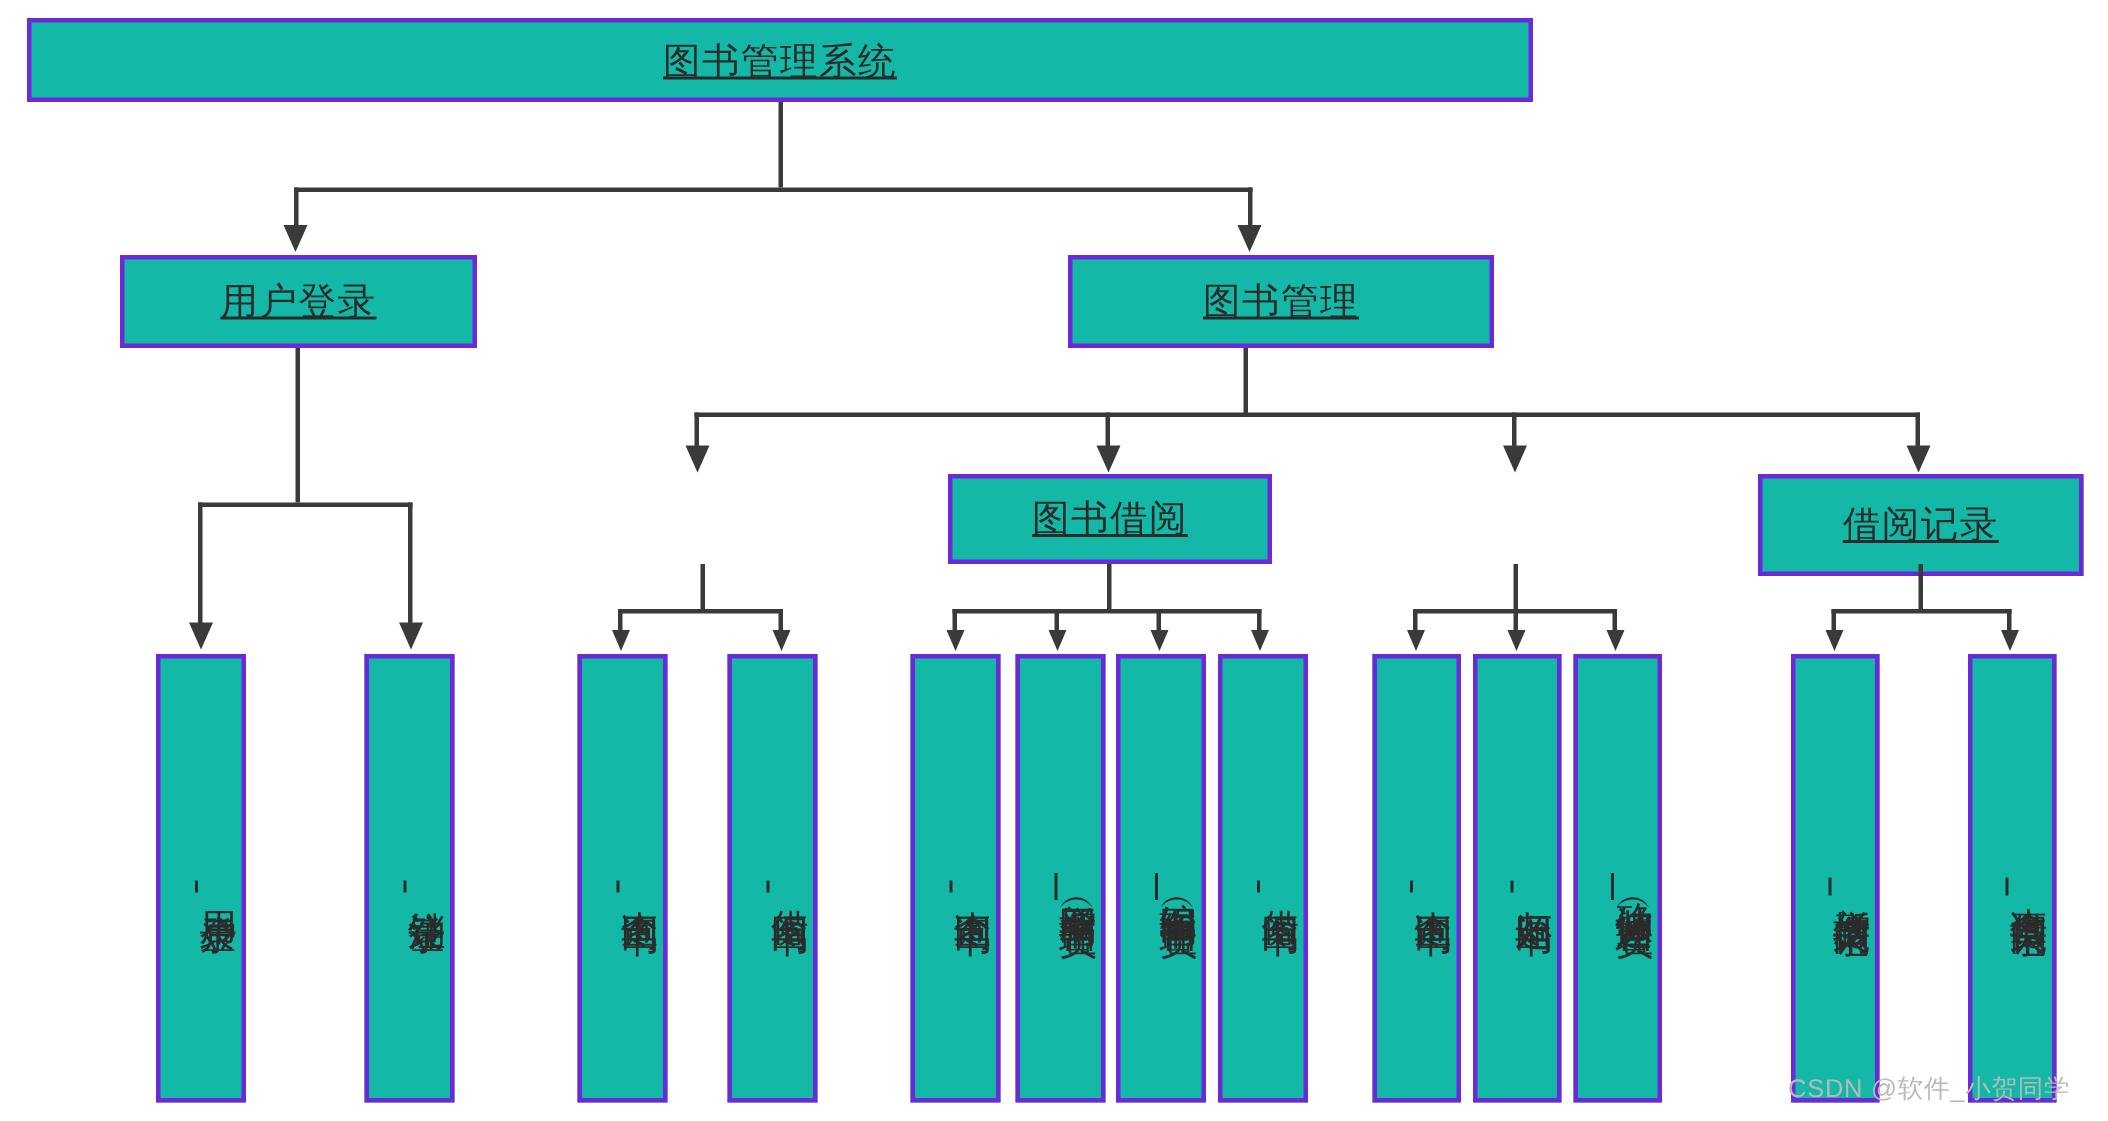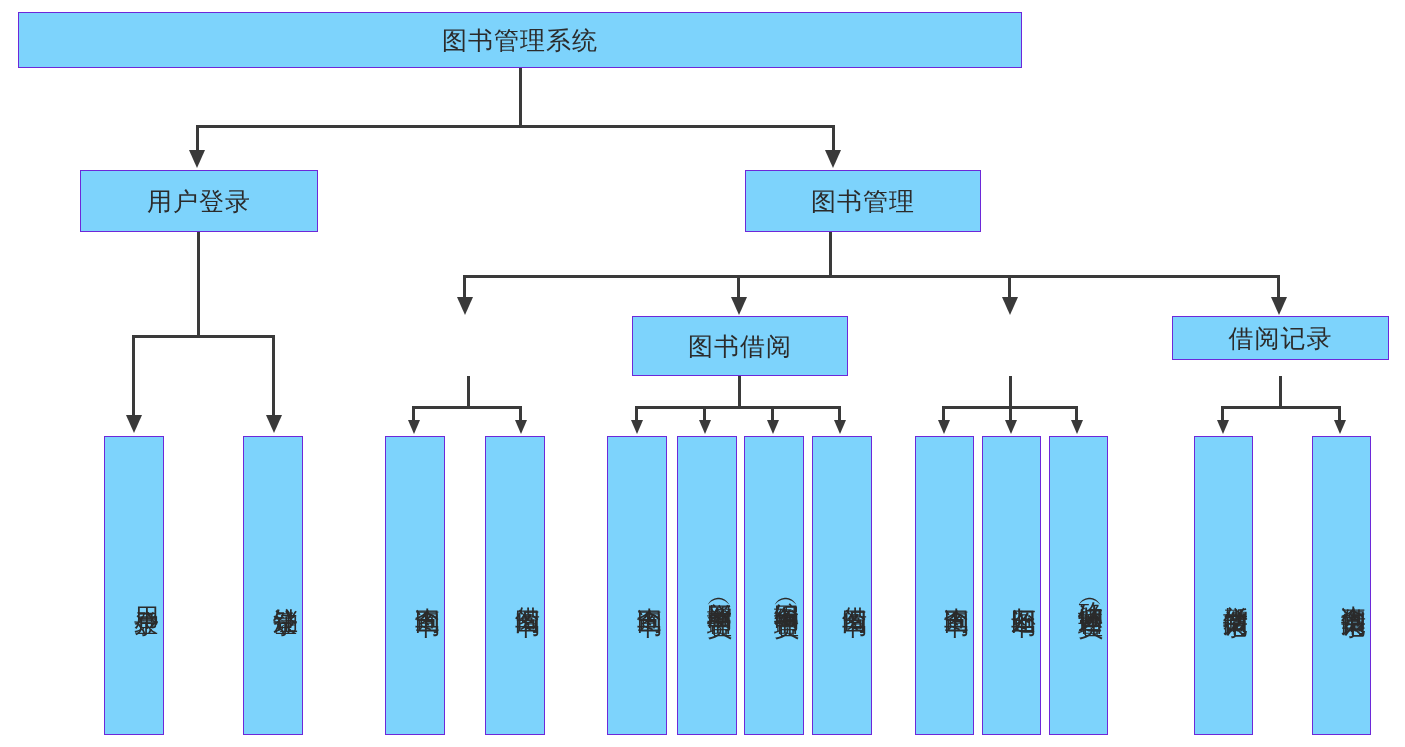--- a/index.html
+++ b/index.html
@@ -13,26 +13,27 @@
   #canvas {
     position: relative;
     width: 1405px;
     height: 747px;
     background: #ffffff;
     overflow: hidden;
   }
   .node {
     position: absolute;
     box-sizing: border-box;
-    border: 1px solid #6d28d9;
-    background: #7dd3fc;
+    border: 3px solid #6d28d9;
+    background: #14b8a6;
     display: flex;
     align-items: center;
     justify-content: center;
     color: #2b2b2b;
+    text-decoration: underline;
   }
   .node-h {
     font-size: 25px;
     letter-spacing: 1px;
     line-height: 1;
     white-space: nowrap;
   }
   .node-root {
     font-size: 25px;
     letter-spacing: 1px;
@@ -91,21 +92,21 @@
   <div class="edge edge-v" style="left:196px; top:125px; width:3px; height:27px;"></div>
   <div class="arrow" style="left:189px; top:150px;"></div>
 
   <div class="edge edge-v" style="left:832px; top:125px; width:3px; height:27px;"></div>
   <div class="arrow" style="left:825px; top:150px;"></div>
 
   <div class="node node-h" style="left:80px; top:170px; width:238px; height:62px;">
     <span>用户登录</span>
   </div>
 
-  <div class="node node-h" style="left:745px; top:170px; width:236px; height:62px;justify-content:center;">
+  <div class="node node-h" style="left:712px; top:170px; width:284px; height:62px;justify-content:center;">
     <span>图书管理</span>
   </div>
 
   <div class="edge edge-v" style="left:197px; top:232px; width:3px; height:103px;"></div>
   <div class="edge edge-h" style="left:132px; top:335px; width:143px; height:3px;"></div>
   <div class="edge edge-v" style="left:132px; top:335px; width:3px; height:83px;"></div>
   <div class="arrow" style="left:126px; top:415px;"></div>
   <div class="edge edge-v" style="left:272px; top:335px; width:3px; height:83px;"></div>
   <div class="arrow" style="left:266px; top:415px;"></div>
 
@@ -116,21 +117,21 @@
   <div class="edge edge-v" style="left:737px; top:275px; width:3px; height:25px;"></div>
   <div class="arrow" style="left:731px; top:297px;"></div>
   <div class="edge edge-v" style="left:1008px; top:275px; width:3px; height:25px;"></div>
   <div class="arrow" style="left:1002px; top:297px;"></div>
   <div class="edge edge-v" style="left:1277px; top:275px; width:3px; height:25px;"></div>
   <div class="arrow" style="left:1271px; top:297px;"></div>
 
   <div class="node node-h" style="left:632px; top:316px; width:216px; height:60px;">
     <span>图书借阅</span>
   </div>
-  <div class="node node-h" style="left:1172px; top:316px; width:217px; height:44px;">
+  <div class="node node-h" style="left:1172px; top:316px; width:217px; height:68px;">
     <span>借阅记录</span>
   </div>
 
   <div class="edge edge-v" style="left:467px; top:376px; width:3px; height:32px;"></div>
   <div class="edge edge-h" style="left:412px; top:406px; width:110px; height:3px;"></div>
   <div class="edge edge-v" style="left:412px; top:406px; width:3px; height:16px;"></div>
   <div class="arrow arrow-sm" style="left:408px; top:420px;"></div>
   <div class="edge edge-v" style="left:519px; top:406px; width:3px; height:16px;"></div>
   <div class="arrow arrow-sm" style="left:515px; top:420px;"></div>
 
@@ -198,14 +199,15 @@
     <span>确认归还（管理员）</span>
   </div>
 
   <div class="node node-v" style="left:1194px; top:436px; width:59px; height:299px;">
     <span>新增借阅记录</span>
   </div>
   <div class="node node-v" style="left:1312px; top:436px; width:59px; height:299px;">
     <span>查询借阅记录</span>
   </div>
 
+  <div class="watermark" style="left:1192px; top:714px;">CSDN @软件_小贺同学</div>
 
 </div>
 
 </body></html>

